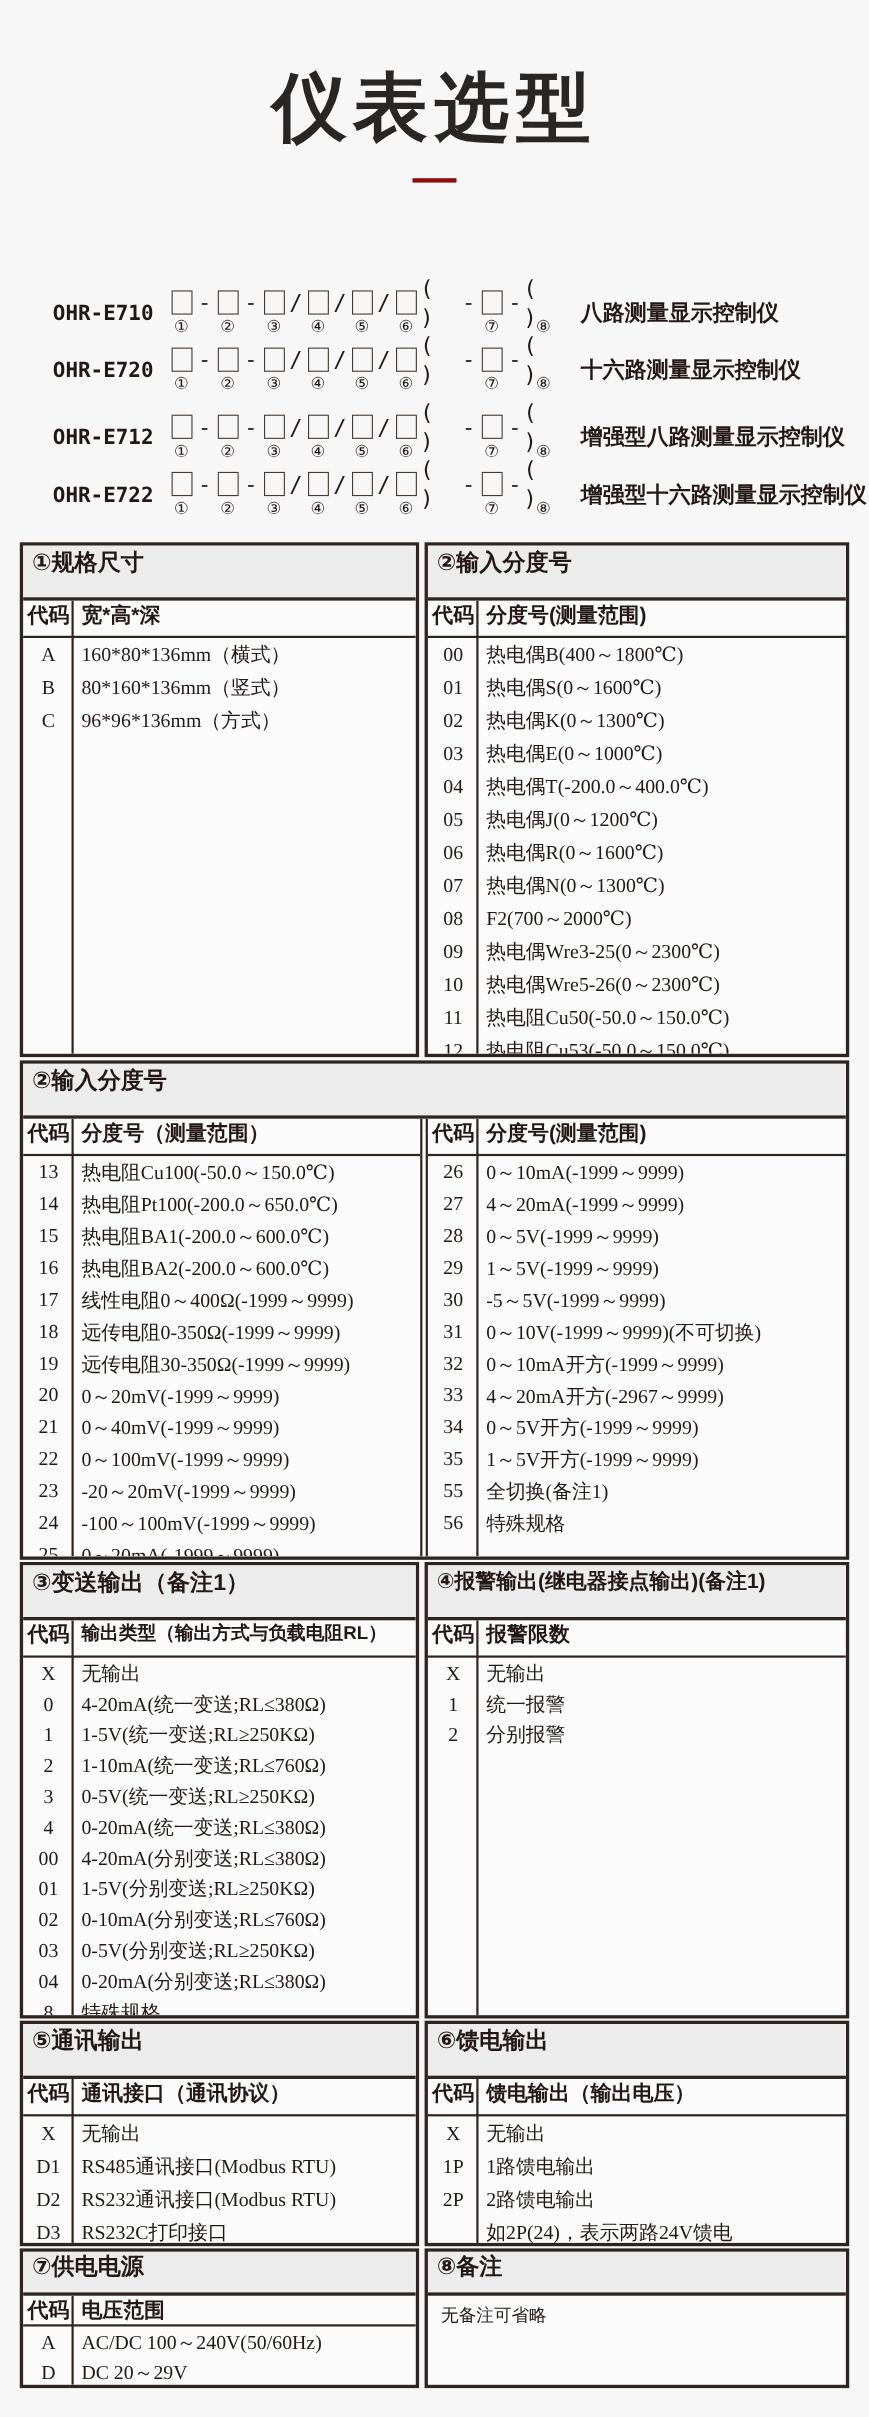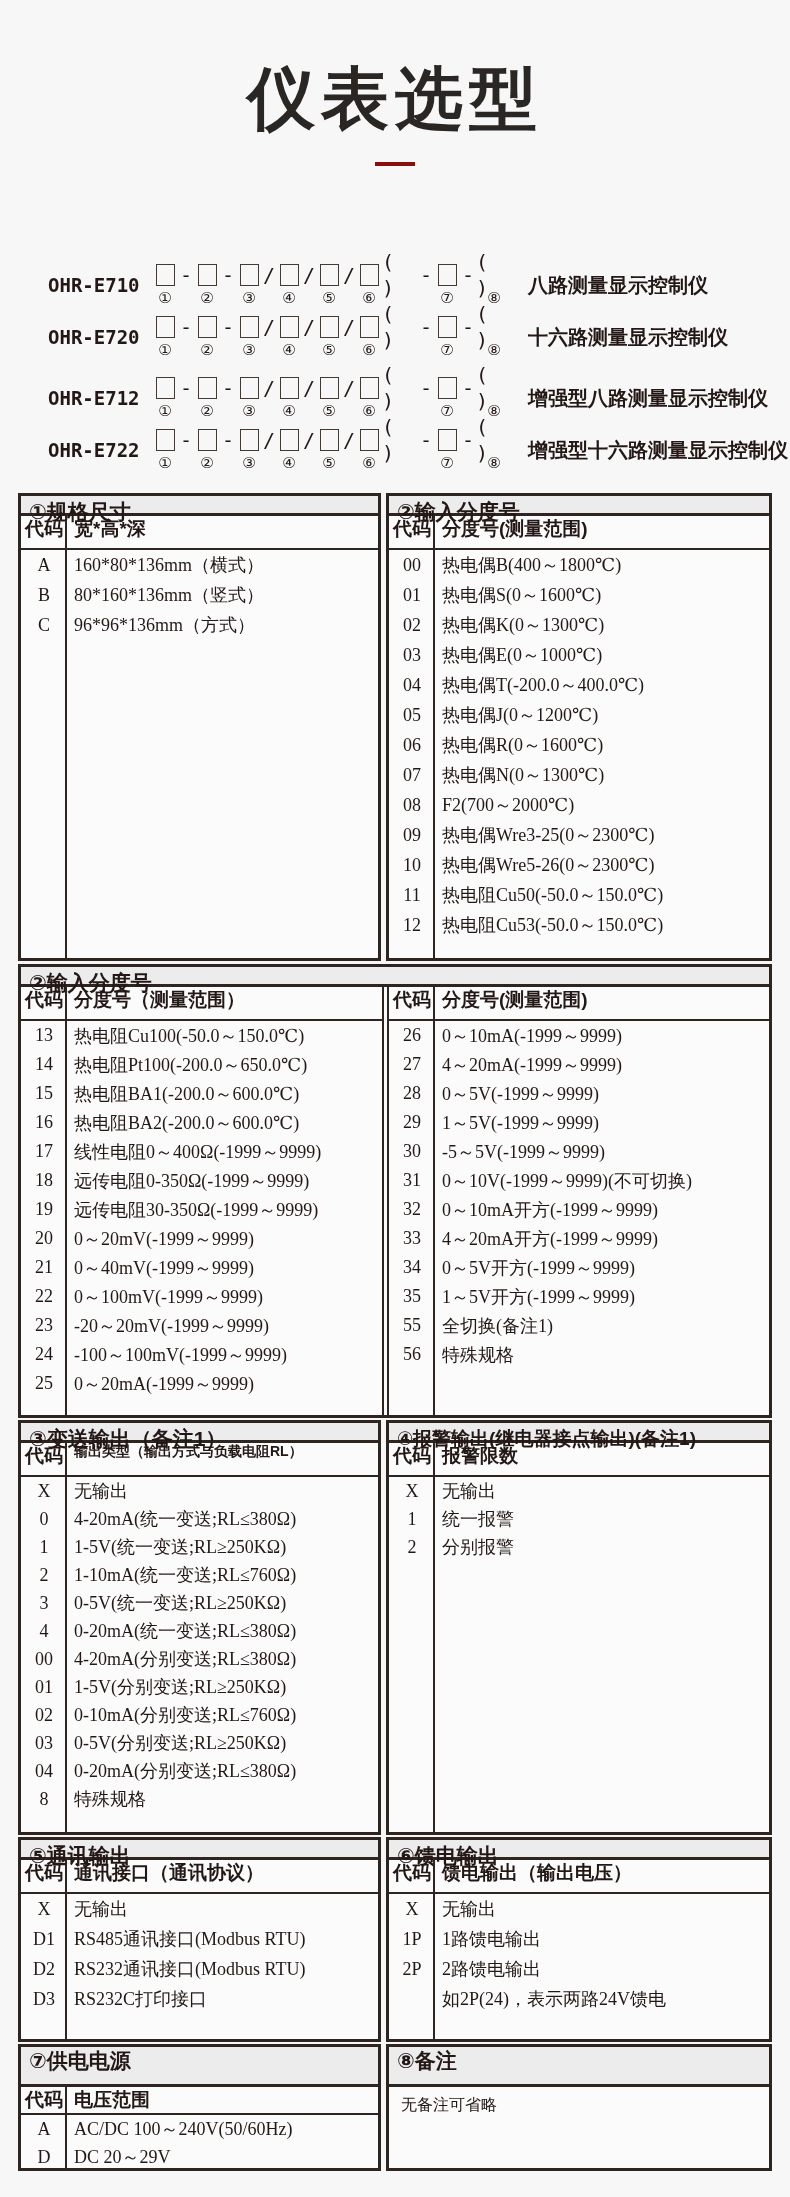--- a/index.html
+++ b/index.html
@@ -44,21 +44,21 @@
   .band-b{height:454px;margin-top:3px}
   .band-c{height:415px;margin-top:2px}
   .band-d{height:205px;margin-top:2px}
   .band-e{height:127px;margin-top:2px}
 
   .sec-table{border:3px solid var(--table-border);background:var(--body-bg);
              display:flex;flex-direction:column;overflow:hidden}
   .w-left{flex:none;width:363px}
   .w-right{flex:1}
   .w-full{width:100%}
-  .sec-head{flex:none;height:20px;line-height:31px;background:var(--header-band-bg);
+  .sec-head{flex:none;height:50px;line-height:31px;background:var(--header-band-bg);
             border-bottom:3px solid var(--table-border);
             font-size:21px;font-weight:700;padding-left:8px;white-space:nowrap}
   .band-c .w-right .sec-head{font-size:19px}
   .sec-body{position:relative;flex:1;display:flex;flex-direction:column;overflow:hidden}
   .vline{position:absolute;left:44px;top:0;bottom:0;width:2px;background:var(--table-border)}
   .col-head{flex:none;display:flex;align-items:flex-start;height:34px;
             border-bottom:2px solid var(--table-border);font-weight:700;font-size:19px}
   .code-w{flex:none;width:46px;text-align:center}
   .desc-w{flex:1;padding-left:7px;white-space:nowrap}
   .rows{flex:1;display:flex;flex-direction:column;overflow:hidden}
@@ -534,21 +534,21 @@
                   <span class="desc-w">0～10V(-1999～9999)(不可切换)</span>
                 </div>
 
                 <div class="row">
                   <span class="code-w">32</span>
                   <span class="desc-w">0～10mA开方(-1999～9999)</span>
                 </div>
 
                 <div class="row">
                   <span class="code-w">33</span>
-                  <span class="desc-w">4～20mA开方(-1999～9999)</span>
+                  <span class="desc-w">4～20mA开方(-2967～9999)</span>
                 </div>
 
                 <div class="row">
                   <span class="code-w">34</span>
                   <span class="desc-w">0～5V开方(-1999～9999)</span>
                 </div>
 
                 <div class="row">
                   <span class="code-w">35</span>
                   <span class="desc-w">1～5V开方(-1999～9999)</span>
@@ -569,21 +569,21 @@
       </div>
     </section>
 
     <section class="band band-c">
       <div class="sec-table w-left">
         <div class="sec-head">③变送输出（备注1）</div>
         <div class="sec-body">
           <div class="vline"></div>
           <div class="col-head">
             <span class="code-w">代码</span>
-            <span class="desc-w" style="font-size:14px">输出类型（输出方式与负载电阻RL）</span>
+            <span class="desc-w" style="font-size:17px">输出类型（输出方式与负载电阻RL）</span>
           </div>
           <div class="rows">
 
               <div class="row">
                 <span class="code-w">X</span>
                 <span class="desc-w">无输出</span>
               </div>
 
               <div class="row">
                 <span class="code-w">0</span>

